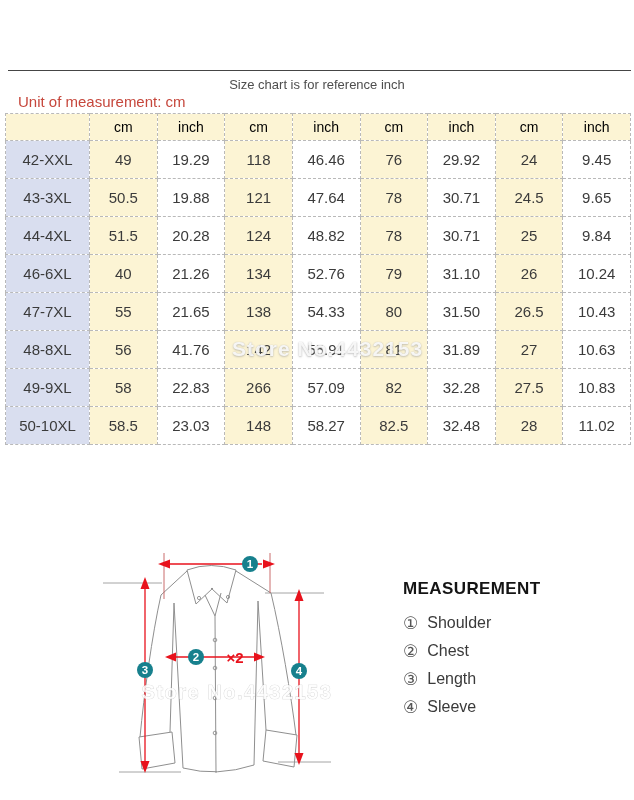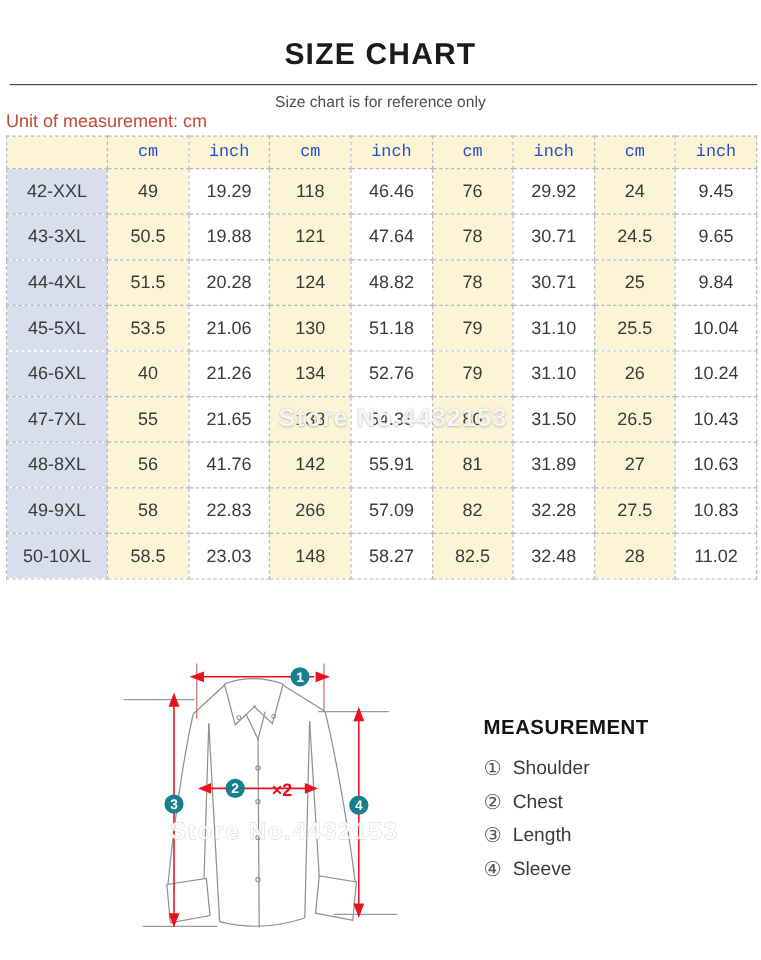--- a/index.html
+++ b/index.html
@@ -4,57 +4,56 @@
 <style>
   html,body{margin:0;padding:0;background:#fff;}
   .page{position:relative;width:634px;height:800px;background:#fff;overflow:hidden;
         font-family:"Liberation Sans",sans-serif;}
 
   .title{position:absolute;top:31px;left:0;width:100%;margin:0;text-align:center;
          font-size:25px;font-weight:bold;color:#1b1b1b;letter-spacing:1px;}
   .divider{position:absolute;top:70px;left:8px;width:623px;border-top:1px solid #454545;}
   .subtitle{position:absolute;top:77px;left:0;width:100%;text-align:center;
             font-size:13px;color:#4e4e4e;}
-  .unit-note{position:absolute;top:93px;left:5px;font-size:15px;color:#c6473c;}
+  .unit-note{position:absolute;top:93px;left:18px;font-size:15px;color:#c6473c;}
 
   .size-table{position:absolute;left:5px;top:113px;width:626px;
               border-collapse:collapse;table-layout:fixed;}
   .size-table th,.size-table td{border:1px dashed #b9b9b9;text-align:center;
               vertical-align:middle;font-weight:normal;padding:0;overflow:hidden;}
   .size-table thead tr.groups th{height:40px;background:#d9deef;font-size:15px;color:#2f2f2f;}
-  .size-table thead tr.units th{height:26px;background:#fcf4d4;font-size:14px;color:#1d4ed8;font-family:Liberation Mono, monospace;}
+  .size-table thead tr.units th{height:26px;background:#fcf4d4;font-size:14px;color:#000000;}
   .size-table tbody td{height:37px;font-size:15px;color:#3b3b3b;}
   .size-table td.size{background:#d9deef;}
   .size-table td.cm{background:#fcf4d4;}
   .size-table td.inch{background:#ffffff;}
 
   .table-watermark{position:absolute;left:232px;top:337px;font-size:21px;font-weight:bold;
       letter-spacing:1px;color:rgba(255,255,255,0.88);
       text-shadow:0 1px 2px rgba(140,140,140,0.45),0 0 1px rgba(150,150,150,0.55);
       pointer-events:none;white-space:nowrap;}
 
   .shirt-diagram{position:absolute;left:95px;top:540px;}
   .wm-svg{fill:rgba(255,255,255,0.85);stroke:rgba(165,165,165,0.5);stroke-width:0.7;
       paint-order:stroke;font-weight:bold;font-size:20px;letter-spacing:1.5px;}
 
-  .legend{position:absolute;left:403px;top:597px;width:180px;}
+  .legend{position:absolute;left:403px;top:579px;width:180px;}
   .legend-title{font-size:17px;font-weight:bold;color:#141414;letter-spacing:0.4px;
                 margin:0 0 15px 0;}
   .legend-item{display:flex;align-items:center;gap:9px;margin:10px 0;
                font-size:16px;color:#3a3a3a;}
   .legend-num{font-size:17px;color:#565656;font-family:"DejaVu Sans",sans-serif;line-height:1;}
 </style>
 </head>
 <body>
 
 <div class="page">
 
-  <h1 class="title">SIZE CHART</h1>
   <div class="divider"></div>
-  <div class="subtitle">Size chart is for reference only</div>
+  <div class="subtitle">Size chart is for reference inch</div>
   <div class="unit-note">Unit of measurement: cm</div>
 
   <table class="size-table">
     <colgroup>
       <col style="width:84px">
       <col>
         <col>
         <col>
         <col>
         <col>
@@ -101,31 +100,20 @@
         <tr>
           <td class="size">44-4XL</td>
           <td class="cm">51.5</td>
           <td class="inch">20.28</td>
           <td class="cm">124</td>
           <td class="inch">48.82</td>
           <td class="cm">78</td>
           <td class="inch">30.71</td>
           <td class="cm">25</td>
           <td class="inch">9.84</td>
-        </tr>
-        <tr>
-          <td class="size">45-5XL</td>
-          <td class="cm">53.5</td>
-          <td class="inch">21.06</td>
-          <td class="cm">130</td>
-          <td class="inch">51.18</td>
-          <td class="cm">79</td>
-          <td class="inch">31.10</td>
-          <td class="cm">25.5</td>
-          <td class="inch">10.04</td>
         </tr>
         <tr>
           <td class="size">46-6XL</td>
           <td class="cm">40</td>
           <td class="inch">21.26</td>
           <td class="cm">134</td>
           <td class="inch">52.76</td>
           <td class="cm">79</td>
           <td class="inch">31.10</td>
           <td class="cm">26</td>

